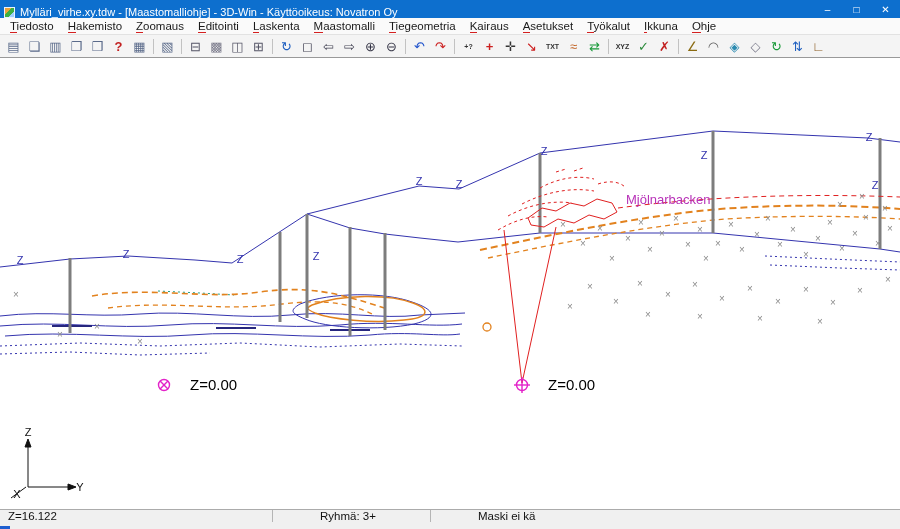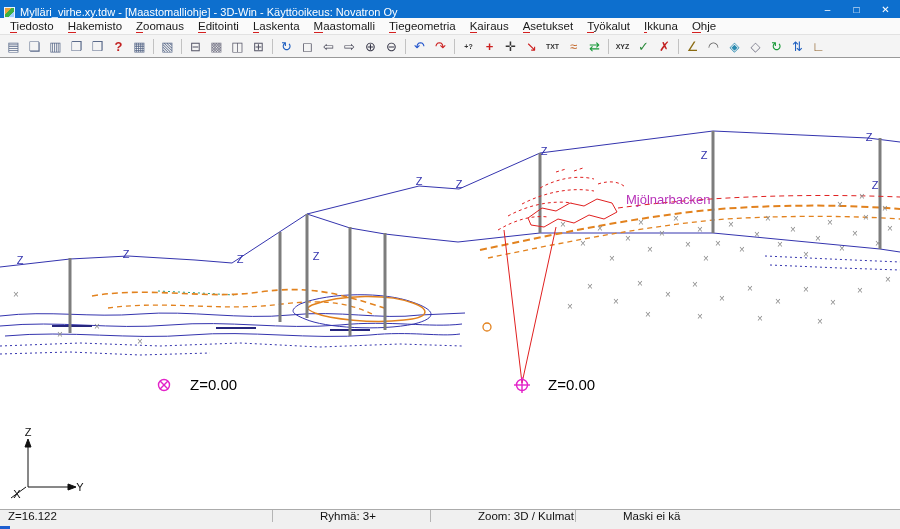--- a/index.html
+++ b/index.html
@@ -265,20 +265,19 @@
             <text x="80" y="433" class="axis-label">Y</text>
             <text x="17" y="440" class="axis-label">X</text>
           </g>
       </g>
     </svg>
   </div>
 
   <div class="statusbar">
       <div class="status-seg" style="width: 272px;">Z=16.122</div>
       <div class="status-seg" style="width: 158px;">Ryhmä: 3+</div>
-      <div class="status-seg" style="width: 145px;">Zoom: 3D / Kulmat</div>
       <div class="status-seg" style="flex: 1 1 0%;">Maski ei kä</div>
     </div>
   <div class="bottomstrip">
     <div class="corner-accent"></div>
   </div>
 
 </div>
 
 </body></html>

